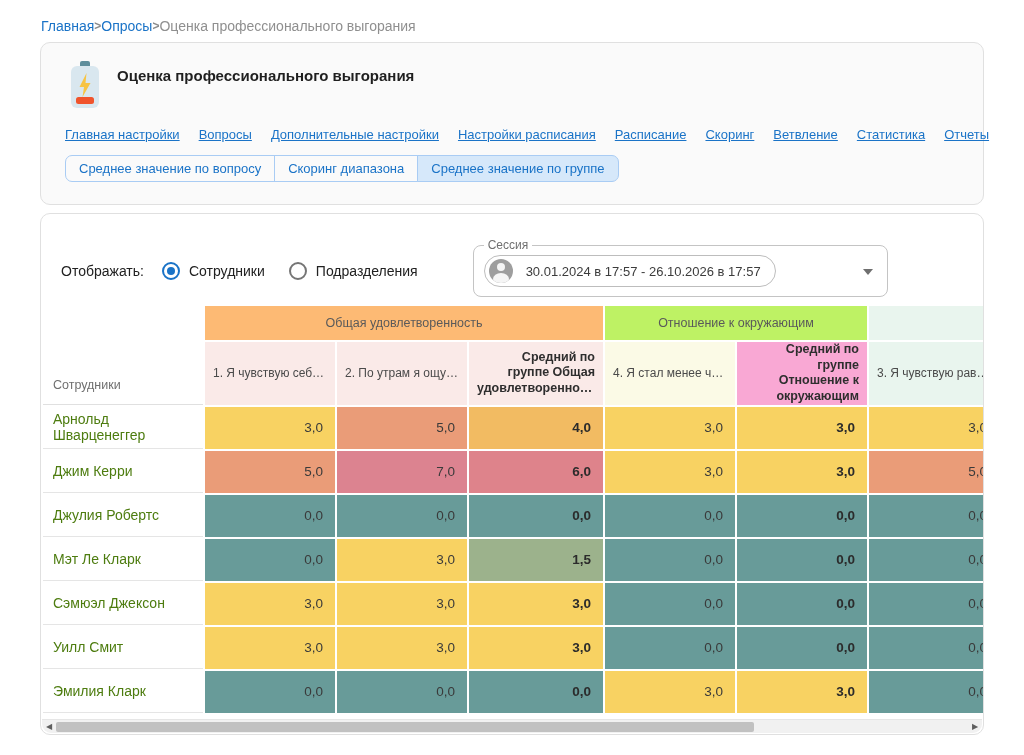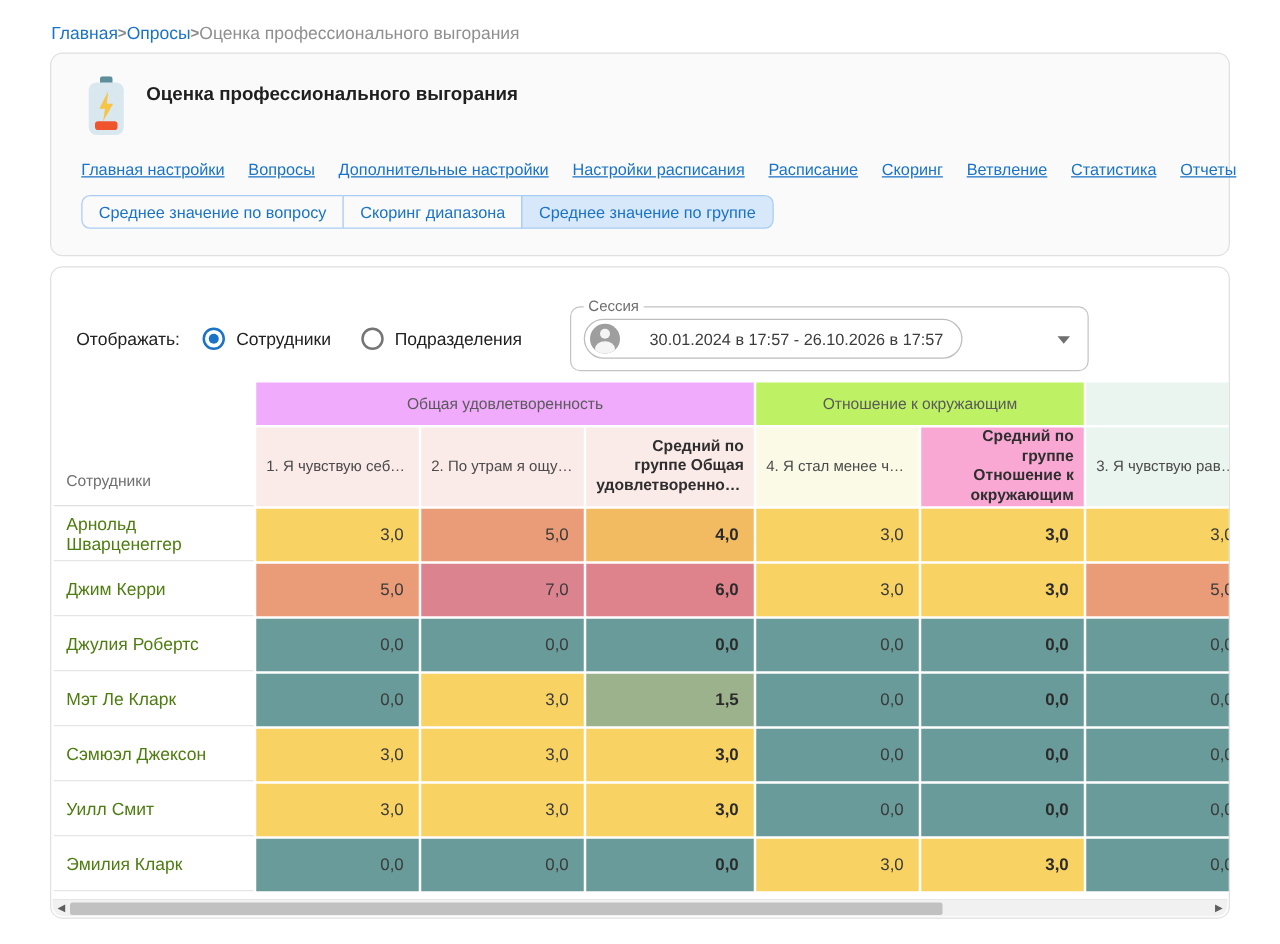--- a/index.html
+++ b/index.html
@@ -42,24 +42,24 @@
   
   .controls { display:flex; align-items:center; padding:24px 0 0 20px; height:90px; }
   .display-label { font-size:14px; color:#212121; margin-right:18px; }
   .radio-opt { display:flex; align-items:center; gap:9px; margin-right:24px; cursor:pointer; }
   .radio-circle { width:18px; height:18px; border-radius:50%; border:2px solid #757575; position:relative; flex:0 0 auto; }
   .radio-opt.selected .radio-circle { border-color:#1a73c7; }
   .radio-opt.selected .radio-circle::after { content:""; position:absolute; left:3px; top:3px; width:8px; height:8px;
     border-radius:50%; background:#1a73c7; }
   .radio-label { font-size:14px; color:#212121; }
 
-  .session-box { position:relative; margin-left:14px; width:415px; height:52px; border:1px solid #c4c4c4;
+  .session-box { position:relative; margin-left:31px; width:415px; height:52px; border:1px solid #c4c4c4;
     border-radius:8px; display:flex; align-items:center; padding:0 34px 0 10px; cursor:pointer; }
   .session-legend { position:absolute; top:-8px; left:10px; background:#fff; padding:0 4px; font-size:12px; color:#6f6f6f; }
-  .session-chip { display:inline-flex; align-items:center; gap:24px; border:1px solid #bdbdbd; border-radius:16px;
+  .session-chip { display:inline-flex; align-items:center; gap:13px; border:1px solid #bdbdbd; border-radius:16px;
     height:32px; padding:0 14px 0 4px; background:#fff; }
   .avatar { width:24px; height:24px; border-radius:50%; background:#9e9e9e; position:relative; overflow:hidden; }
   .avatar::before { content:""; position:absolute; left:8px; top:4px; width:8px; height:8px; border-radius:50%; background:#f5f5f5; }
   .avatar::after { content:""; position:absolute; left:4px; top:14px; width:16px; height:12px; border-radius:50%; background:#f5f5f5; }
   .session-text { font-size:13px; color:#3c3c3c; white-space:nowrap; }
   .caret-down { position:absolute; right:14px; top:23px; width:0; height:0;
     border-left:5px solid transparent; border-right:5px solid transparent; border-top:6px solid #6f6f6f; }
 
   
   .grid-wrap { width:944px; overflow:hidden; }
@@ -160,21 +160,21 @@
             <col style="width: 130px;">
             <col style="width: 130px;">
             <col style="width: 134px;">
             <col style="width: 130px;">
             <col style="width: 130px;">
             <col style="width: 130px;">
           </colgroup>
           <thead>
             <tr>
               <th class="corner" rowspan="2">Сотрудники</th>
-              <th class="group-hd" colspan="3" style="background: #f0abfc;">Общая удовлетворенность</th>
+              <th class="group-hd" colspan="3" style="background: #fdba74;">Общая удовлетворенность</th>
               <th class="group-hd" colspan="2" style="background: #bef264;">Отношение к окружающим</th>
               <th class="group-hd" colspan="1" style="background: rgb(233, 245, 238);"></th>
             </tr>
             <tr>
               <th class="col-hd" style="background: rgb(250, 234, 232);">1. Я чувствую себя эмо...</th>
               <th class="col-hd" style="background: rgb(250, 234, 232);">2. По утрам я ощущаю ...</th>
               <th class="col-hd bold" style="background: rgb(250, 234, 232);">Средний по группе Общая удовлетворенность</th>
               <th class="col-hd" style="background: rgb(251, 250, 230);">4. Я стал менее чутким...</th>
               <th class="col-hd bold" style="background: #f9a8d4;">Средний по группе Отношение к окружающим</th>
               <th class="col-hd" style="background: rgb(233, 245, 238);">3. Я чувствую равноду...</th>

